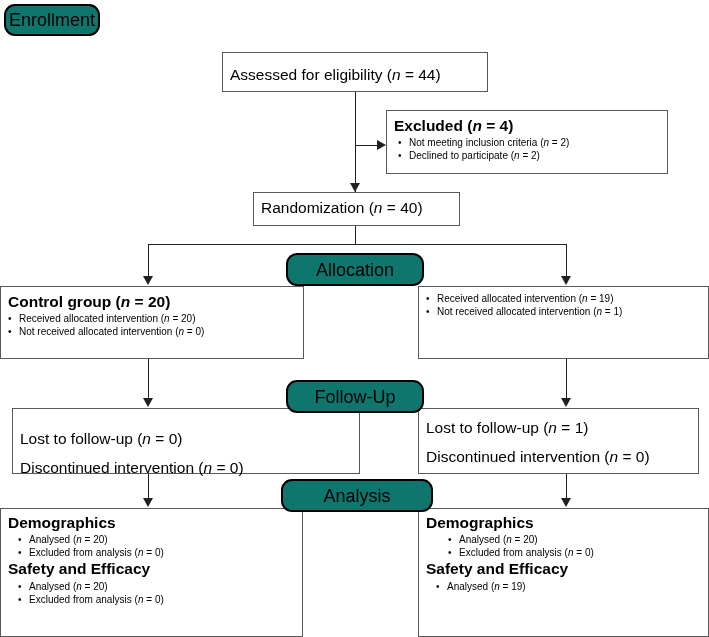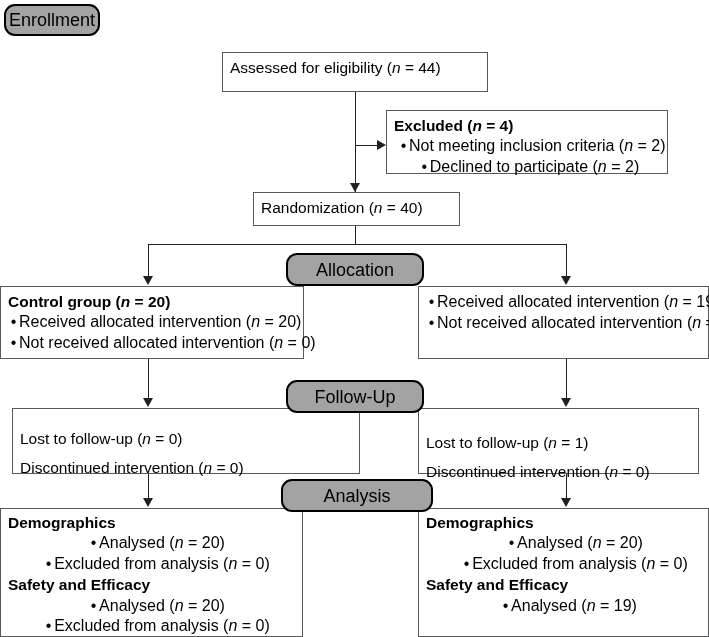--- a/index.html
+++ b/index.html
@@ -15,21 +15,21 @@
     position: relative;
     width: 709px;
     height: 637px;
     background: #ffffff;
     overflow: hidden;
   }
 
   
   .stage-pill {
     position: absolute;
-    background: #a3a3a3;
+    background: #0f766e;
     border: 2px solid #000000;
     border-radius: 11px;
     display: flex;
     align-items: center;
     justify-content: center;
     font-size: 18px;
     line-height: 1;
     color: #000000;
     z-index: 40;
     box-sizing: border-box;
@@ -49,24 +49,23 @@
     line-height: 1.30;
     white-space: nowrap;
   }
   .box-head {
     font-size: 15.5px;
     line-height: 1.32;
     white-space: nowrap;
     font-weight: bold;
   }
   .bullet-line {
-    font-size: 16px;
+    font-size: 10px;
     line-height: 1.30;
     white-space: nowrap;
-    text-align: center;
   }
   .bullet-line .dot {
     display: inline-block;
     width: 11px;
   }
   .bullet-line .dot::before { content: "\2022"; }
 
   .indent-1 { padding-left: 4px; }
   .indent-2 { padding-left: 22px; }
   .indent-3 { padding-left: 10px; }
@@ -107,21 +106,21 @@
 </style>
 </head>
 <body>
 
 <div id="canvas">
 
   <div class="stage-pill" style="left:4px; top:4px; width:96px; height:32px;">
     <span>Enrollment</span>
   </div>
 
-  <div class="box" style="left:222px; top:52px; width:266px; height:40px; display:flex; align-items:flex-start;">
+  <div class="box" style="left:222px; top:52px; width:266px; height:40px; display:flex; align-items:flex-end;">
     <div class="box-line">Assessed for eligibility (<span class="ital">n</span> = 44)</div>
   </div>
 
   <div class="box" style="left:386px; top:110px; width:282px; height:64px;">
     <div class="box-head">Excluded (<span class="ital">n</span> = 4)</div>
     <div class="bullet-line indent-1"><span class="dot"></span>Not meeting inclusion criteria (<span class="ital">n</span> = 2)</div>
     <div class="bullet-line indent-1"><span class="dot"></span>Declined to participate (<span class="ital">n</span> = 2)</div>
   </div>
 
   <div class="box" style="left:253px; top:192px; width:207px; height:34px; display:flex; align-items:center;">
@@ -146,21 +145,21 @@
   <div class="stage-pill" style="left:286px; top:380px; width:138px; height:33px;">
     <span>Follow-Up</span>
   </div>
 
   <div class="box" style="left:12px; top:408px; width:348px; height:66px; padding-top:20px;">
     <div class="box-line">Lost to follow-up (<span class="ital">n</span> = 0)</div>
     <div class="gap-sm"></div>
     <div class="box-line">Discontinued intervention (<span class="ital">n</span> = 0)</div>
   </div>
 
-  <div class="box" style="left:418px; top:408px; width:281px; height:66px; padding-top:24px;">
+  <div class="box" style="left:418px; top:408px; width:281px; height:66px; padding-top:9px;">
     <div class="box-line">Lost to follow-up (<span class="ital">n</span> = 1)</div>
     <div class="gap-sm"></div>
     <div class="box-line">Discontinued intervention (<span class="ital">n</span> = 0)</div>
   </div>
 
   <div class="stage-pill" style="left:281px; top:479px; width:152px; height:33px;">
     <span>Analysis</span>
   </div>
 
   <div class="box" style="left:0px; top:508px; width:303px; height:129px; padding-top:4px;">

